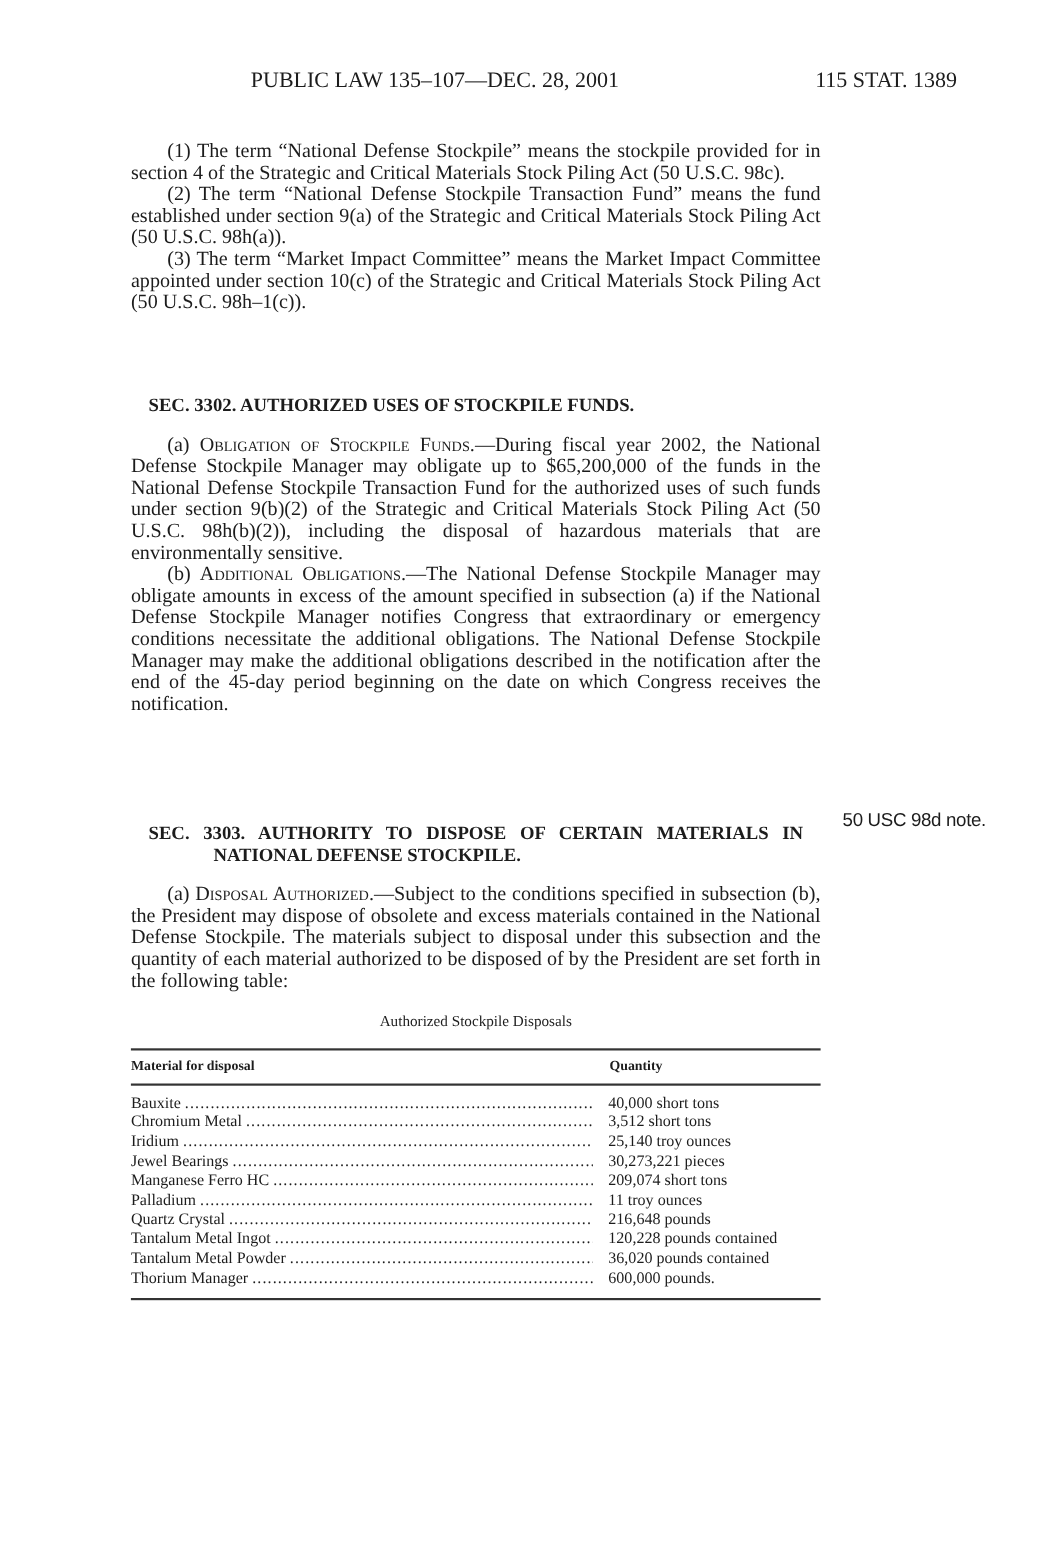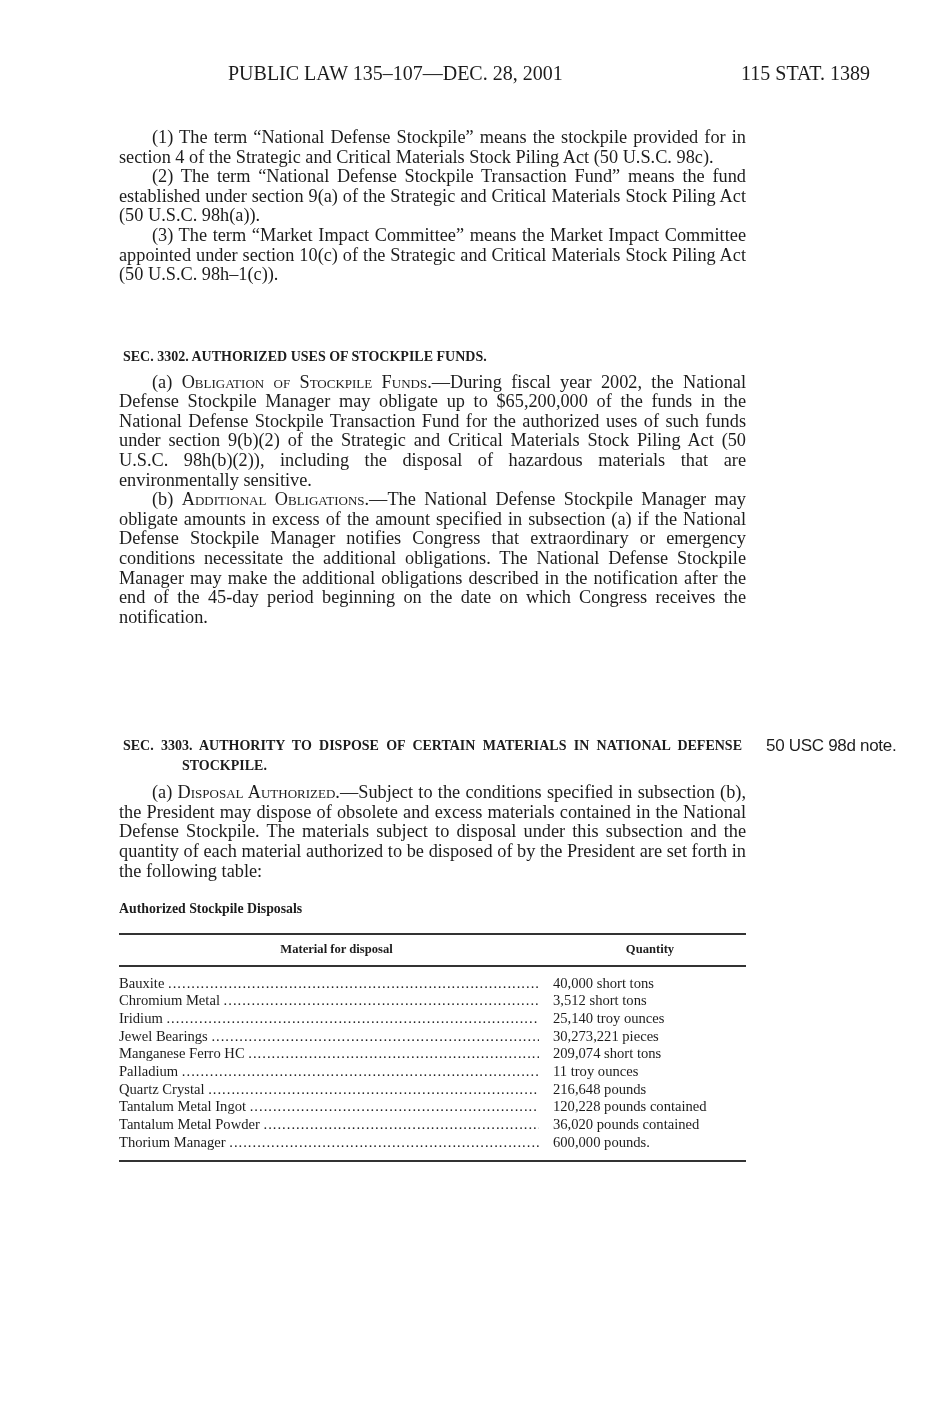--- a/index.html
+++ b/index.html
@@ -6,28 +6,28 @@
   body {
     width:950px; height:1415px; background:#ffffff; position:relative; overflow:hidden;
     font-family:"DejaVu Serif", "Liberation Serif", serif; color:#1c1c1c;
   }
   .header { position:absolute; top:62px; left:228px; width:658px; font-family:"Liberation Serif", serif; font-size:20px; }
   .header .left { position:absolute; left:0; }
   .header .right { position:absolute; right:16px; }
   .body { position:absolute; left:119px; width:627px; font-family:"Liberation Serif", serif; font-size:18.3px; line-height:19.6px; text-align:justify; }
   .para { text-indent:33px; margin:0; }
   .sc { font-variant:small-caps; }
-  .sec-head { font-family:"Liberation Serif", serif; font-weight:bold; font-size:14px; margin:4px; }
+  .sec-head { font-family:"Liberation Serif", serif; font-weight:bold; font-size:17px; margin:16px; }
   .sec-head.multi { padding-left:59px; text-indent:-59px; text-align:justify; text-align-last:left; }
   .margin-note { position:absolute; left:766px; font-family:"Liberation Sans", sans-serif; font-size:17px; letter-spacing:-0.3px; }
-  .table-title { font-weight:bold; font-size:13.8px; margin-top:18px; text-indent:0; }
+  .table-title { text-align:center; font-weight:normal; font-size:13.8px; margin-top:18px; text-indent:0; }
   .tbl { margin-top:11px; border-top:2px solid #333; border-bottom:2px solid #333; }
   .tbl-head { display:flex; border-bottom:2px solid #333; font-weight:bold; font-size:12.6px; height:30px; align-items:center; }
-  .tbl-head .c1 { width:435px; text-align:center; }
-  .tbl-head .c2 { flex:1; text-align:center; }
+  .tbl-head .c1 { width:435px; text-align:left; }
+  .tbl-head .c2 { flex:1; text-align:left; }
   .rows { padding:8px 0 8px; }
   .row { display:flex; font-size:14.6px; line-height:17.7px; }
   .row .mat { width:420px; overflow:hidden; white-space:nowrap; }
   .row .mat span.dots { letter-spacing:1px; }
   .row .qty { padding-left:14px; white-space:nowrap; }
 </style>
 </head>
 <body>
 
 <div class="header">

